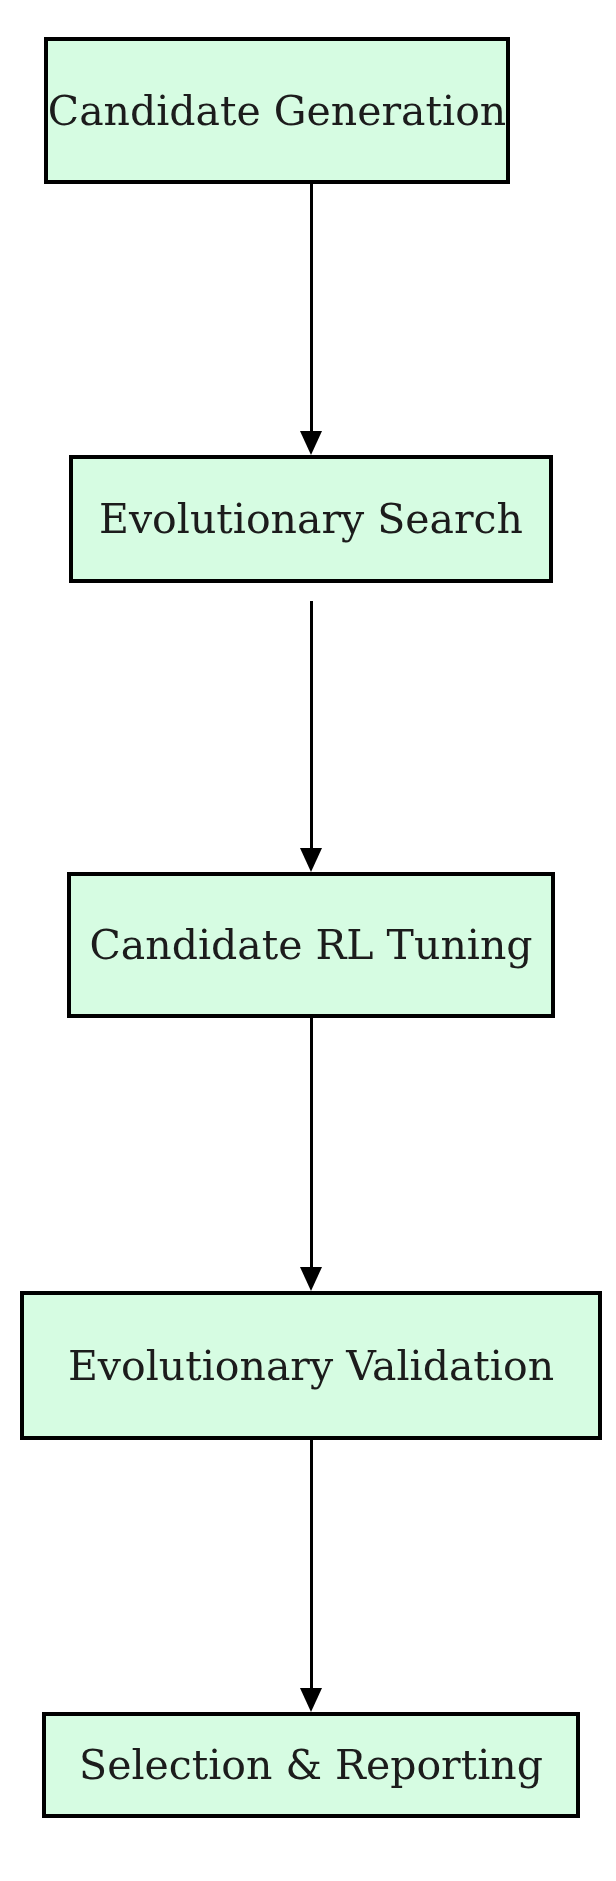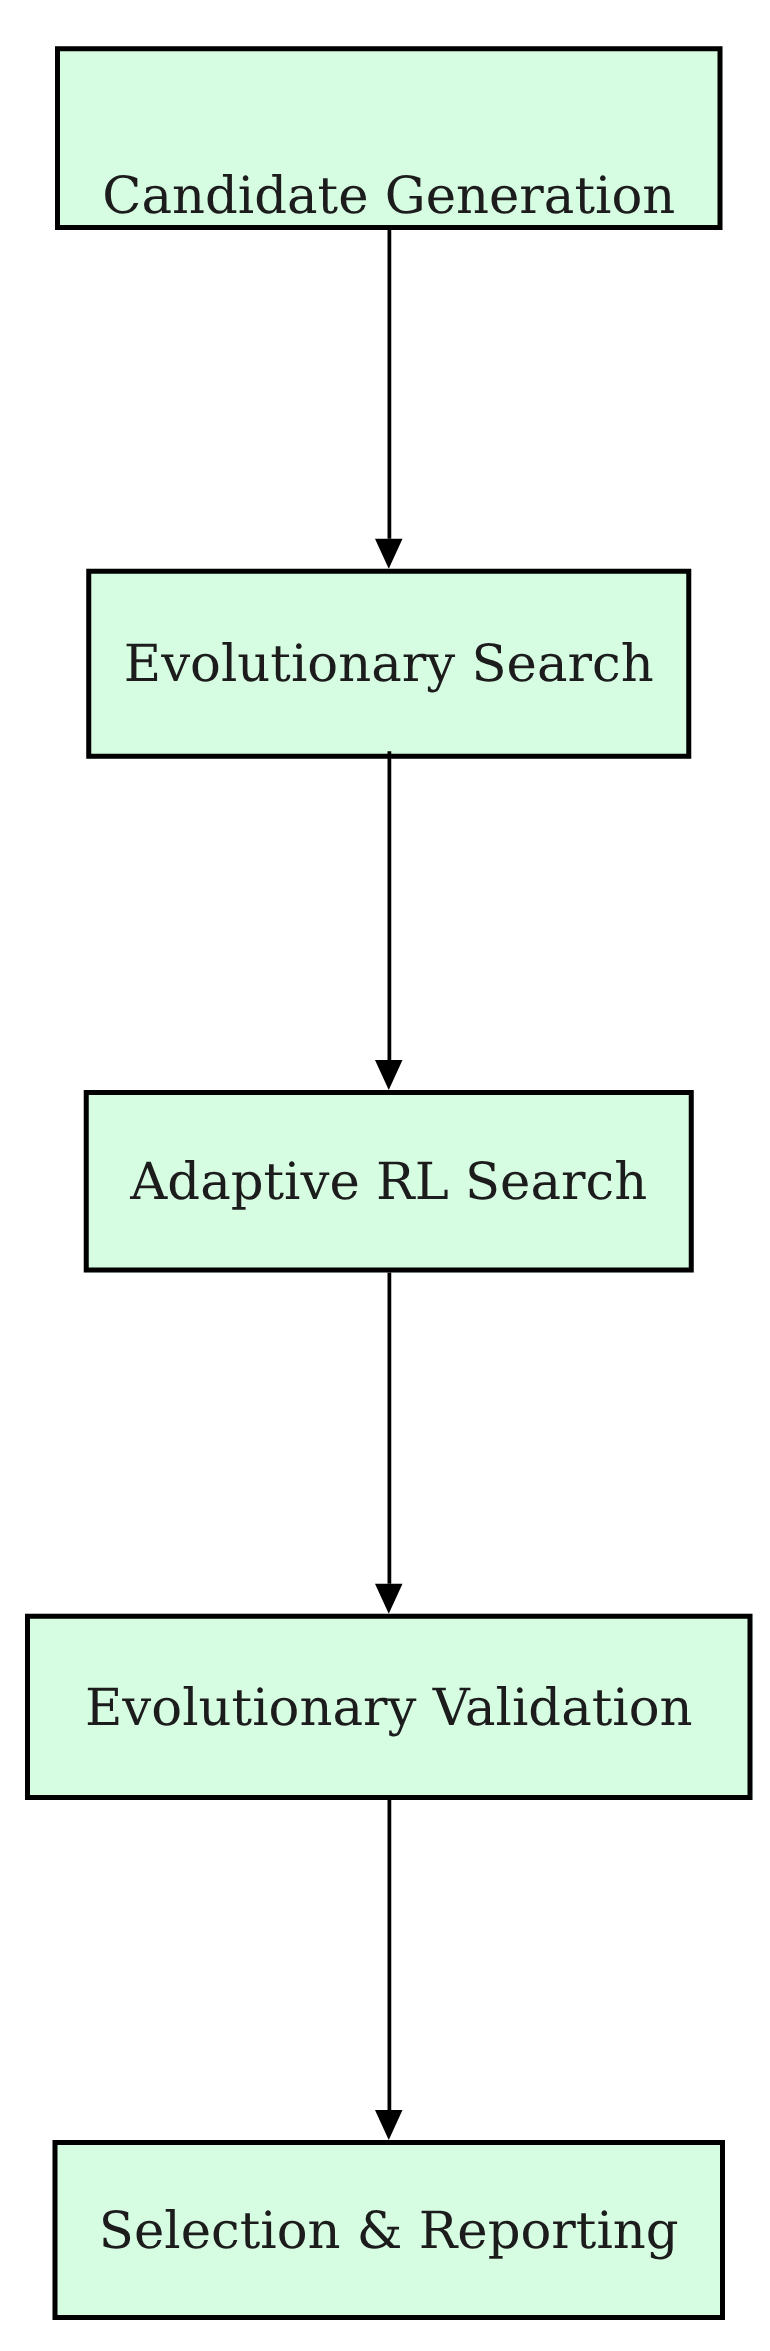--- a/index.html
+++ b/index.html
@@ -46,25 +46,25 @@
     background: var(--arrow);
   }
   .arrow .head {
     width: 0;
     height: 0;
     border-left: 11px solid transparent;
     border-right: 11px solid transparent;
     border-top: 24px solid var(--arrow);
   }
   
-  #node-0 { left: 44px;  top: 37px;   width: 534px; height: 147px; align-items: flex-end; }
-  #node-1 { left: 69px;  top: 455px;  width: 484px; height: 152px; }
+  #node-0 { left: 44px;  top: 37px;   width: 466px; height: 147px; }
+  #node-1 { left: 69px;  top: 455px;  width: 484px; height: 128px; }
   #node-2 { left: 67px;  top: 872px;  width: 488px; height: 146px; }
   #node-3 { left: 20px;  top: 1291px; width: 582px; height: 149px; }
-  #node-4 { left: 42px;  top: 1712px; width: 538px; height: 144px; }
+  #node-4 { left: 42px;  top: 1712px; width: 538px; height: 106px; }
   #arrow-0 { left: 299px; top: 184px;  height: 271px; }
   #arrow-1 { left: 299px; top: 601px;  height: 271px; }
   #arrow-2 { left: 299px; top: 1018px; height: 273px; }
   #arrow-3 { left: 299px; top: 1440px; height: 272px; }
 </style>
 </head>
 <body>
 
 <div class="canvas">
 
@@ -80,21 +80,21 @@
   <div class="node" id="node-1">
     <span class="label">Evolutionary Search</span>
   </div>
 
   <div class="arrow" id="arrow-1">
     <div class="line"></div>
     <div class="head"></div>
   </div>
 
   <div class="node" id="node-2">
-    <span class="label">Adaptive RL Search</span>
+    <span class="label">Candidate RL Tuning</span>
   </div>
 
   <div class="arrow" id="arrow-2">
     <div class="line"></div>
     <div class="head"></div>
   </div>
 
   <div class="node" id="node-3">
     <span class="label">Evolutionary Validation</span>
   </div>

